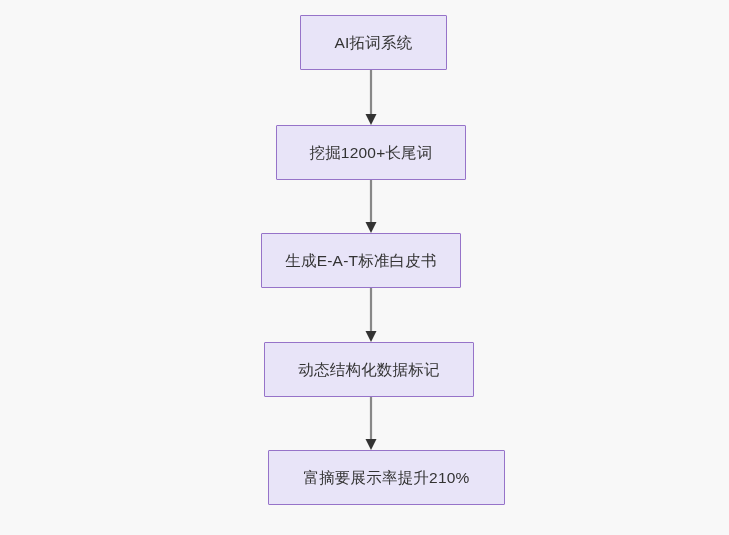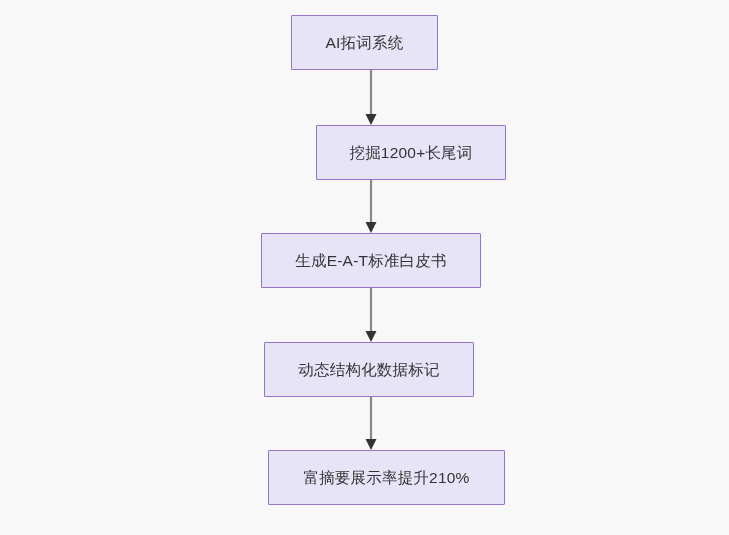--- a/index.html
+++ b/index.html
@@ -73,29 +73,29 @@
     </svg>
   </div>
 
   <div class="edge" style="left:359px; top:397px; height:53px;">
     <svg width="24" height="53" viewBox="0 0 24 53">
       <line x1="12" y1="0" x2="12" y2="45" stroke="#888888" stroke-width="2.2"></line>
       <polygon points="12,53 6.5,42 17.5,42" fill="#333333"></polygon>
     </svg>
   </div>
 
-  <div class="node" style="left:291px; top:15px; width:147px;">
+  <div class="node" style="left:300px; top:15px; width:147px;">
     <span class="node-label">AI拓词系统</span>
   </div>
 
-  <div class="node" style="left:276px; top:125px; width:190px;margin-left:40px;">
+  <div class="node" style="left:276px; top:125px; width:190px;">
     <span class="node-label">挖掘1200+长尾词</span>
   </div>
 
-  <div class="node" style="left:261px; top:233px; width:220px;">
+  <div class="node" style="left:261px; top:233px; width:200px;">
     <span class="node-label">生成E-A-T标准白皮书</span>
   </div>
 
   <div class="node" style="left:264px; top:342px; width:210px;">
     <span class="node-label">动态结构化数据标记</span>
   </div>
 
   <div class="node" style="left:268px; top:450px; width:237px;">
     <span class="node-label">富摘要展示率提升210%</span>
   </div>

